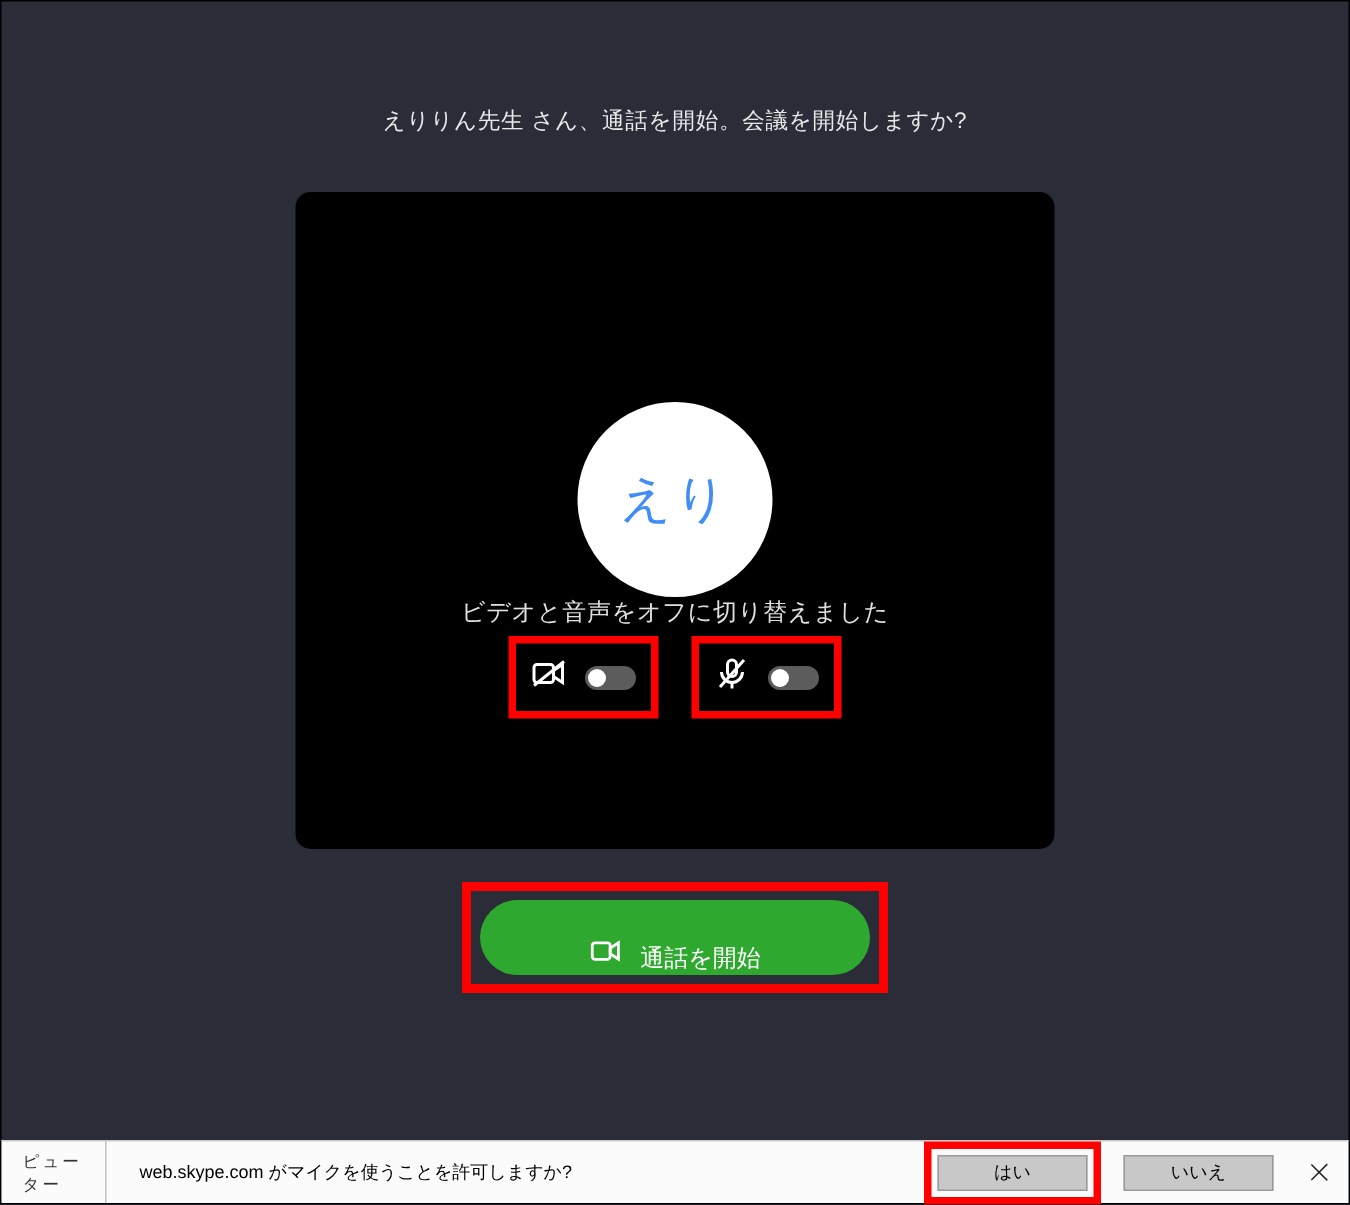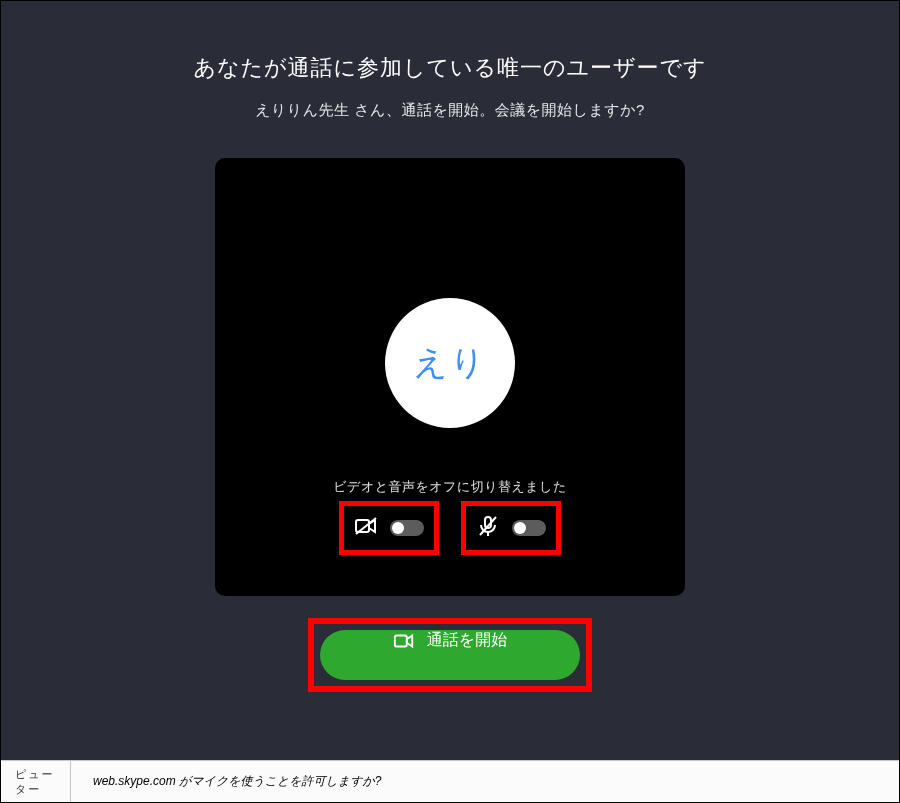--- a/index.html
+++ b/index.html
@@ -4,21 +4,21 @@
   <style>
     * { margin: 0; padding: 0; box-sizing: border-box; }
     html, body { width: 900px; height: 803px; overflow: hidden; font-family: "Yu Gothic", "Meiryo", sans-serif; }
     body { background: #2a2c38; color: #ffffff; }
     .viewport { position: relative; width: 900px; height: 803px; border: 1px solid #000; }
     .content { display: flex; flex-direction: column; align-items: center; padding-top: 52px; }
     .heading { font-size: 22px; font-weight: 400; letter-spacing: 1px; }
     .subheading { font-size: 15px; margin-top: 18px; letter-spacing: 0.5px; color: #e8e8e8; }
     .video-area {
       margin-top: 38px;
-      width: 470px;
+      width: 506px;
       height: 438px;
       background: #000;
       border-radius: 10px;
       display: flex;
       flex-direction: column;
       align-items: center;
       position: relative;
     }
     .avatar {
       margin-top: 140px;
@@ -27,22 +27,21 @@
       border-radius: 50%;
       background: #ffffff;
       display: flex;
       align-items: center;
       justify-content: center;
       color: #3f8df5;
       font-size: 34px;
       letter-spacing: 2px;
     }
     .status-text {
-      margin-top: 50px;
-      font-size: 13px;
+      font-size: 16px;
       color: #e0e0e0;
       letter-spacing: 0.5px;
     }
     .toggle-row {
       margin-top: 12px;
       display: flex;
       gap: 36px;
     }
     .toggle-group {
       display: flex;
@@ -82,21 +81,21 @@
     }
     .start-call {
       width: 260px;
       height: 50px;
       background: #2fa82f;
       border: none;
       border-radius: 26px;
       color: #fff;
       font-size: 16px;
       display: flex;
-      align-items: flex-start;
+      align-items: flex-end;
       justify-content: center;
       gap: 12px;
     }
     .permission-bar {
       position: absolute;
       bottom: 0;
       left: 0;
       right: 0;
       height: 42px;
       background: #fbfbfb;
@@ -112,21 +111,21 @@
       width: 64px;
       height: 100%;
       display: flex;
       align-items: center;
       border-right: 1px solid #c2c2c2;
       padding: 16px 8px;
       font-size: 11px;
       letter-spacing: 2px;
       color: #333;
     }
-    .perm-text { padding-left: 22px; flex: 1; font-style: italic; }
+    .perm-text { padding-left: 22px; flex: 1; }
     .perm-buttons { display: flex; align-items: center; gap: 24px; }
     .perm-btn {
       width: 100px;
       height: 24px;
       background: #c8c8c8;
       border: 1px solid #9a9a9a;
       font-size: 12px;
       color: #000;
       display: flex;
       align-items: center;
@@ -148,21 +147,20 @@
     }
     .perm-close::before { transform: rotate(45deg); }
     .perm-close::after  { transform: rotate(-45deg); }
     .highlight-yes { outline: 5px solid #ff0000; outline-offset: 4px; }
   </style>
 </head>
 <body>
 <div class="viewport">
 
   <div class="content">
-    <div class="heading">あなたが通話に参加している唯一のユーザーです</div>
     <div class="subheading">えりりん先生 さん、通話を開始。会議を開始しますか?</div>
 
     <div class="video-area">
       <div class="avatar">
         <span>えり</span>
       </div>
       <div class="status-text">ビデオと音声をオフに切り替えました</div>
 
       <div class="toggle-row">
         <div class="toggle-group highlight">
@@ -199,15 +197,20 @@
           </svg>
         </span>
         <span>通話を開始</span>
       </button>
     </div>
   </div>
 
   <div class="permission-bar">
     <div class="sidebar-stub">ピューター</div>
     <div class="perm-text">web.skype.com がマイクを使うことを許可しますか?</div>
+    <div class="perm-buttons">
+      <div class="perm-btn highlight-yes">はい</div>
+      <div class="perm-btn">いいえ</div>
+      <div class="perm-close"></div>
+    </div>
   </div>
 
 </div>
 
 </body></html>

